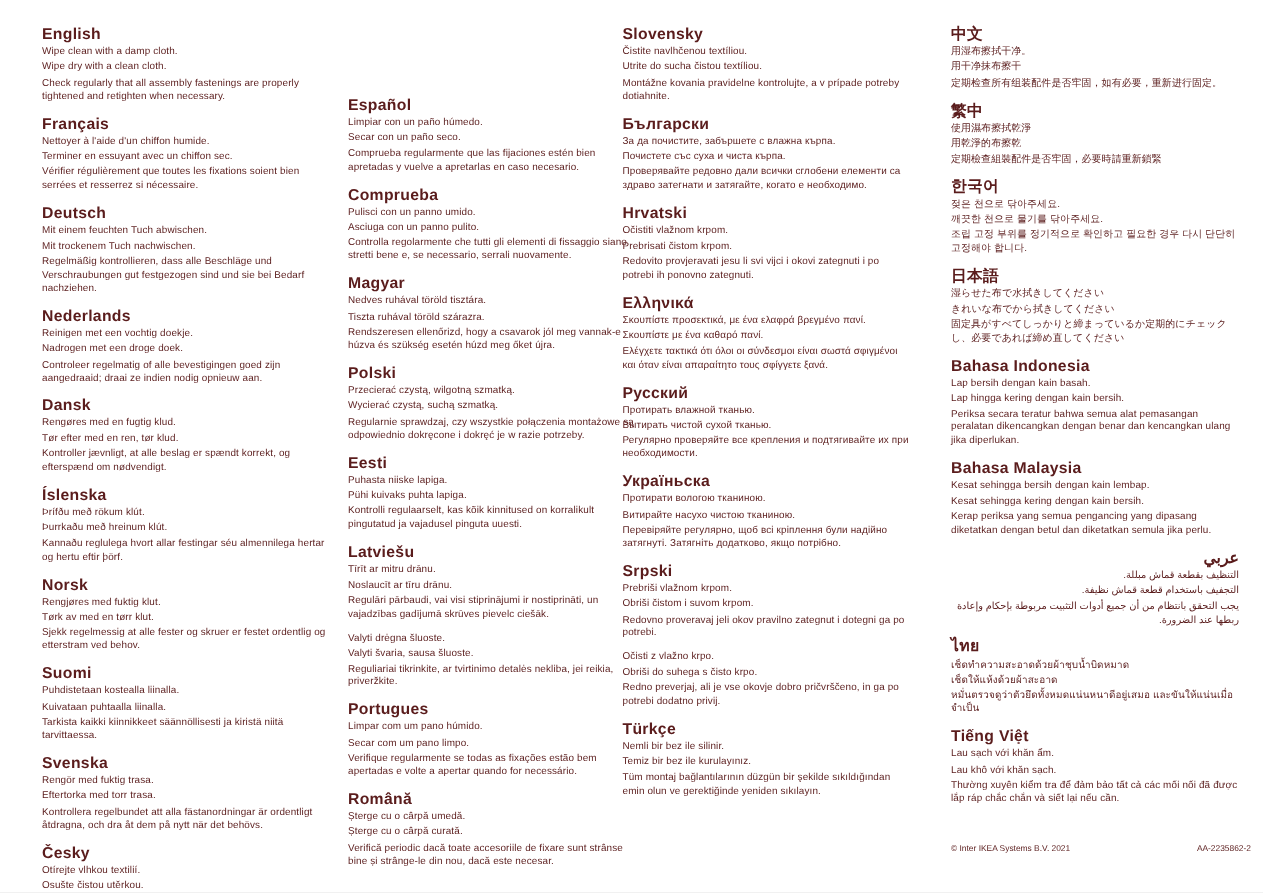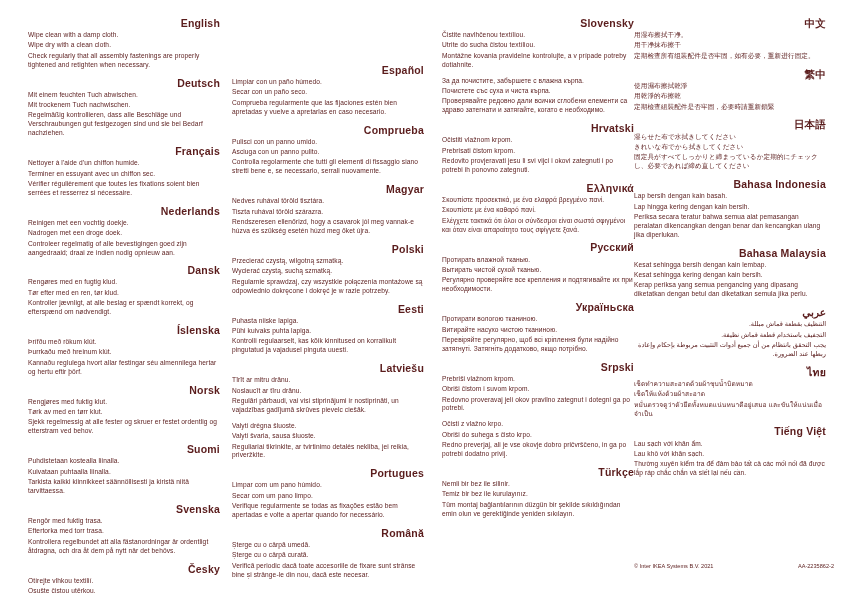--- a/index.html
+++ b/index.html
@@ -13,30 +13,29 @@
     font-family: "Liberation Sans", sans-serif;
     color: #5a1c1c;
   }
   .col {
     position: absolute;
     top: 17px;
     width: 192px;
   }
   .col-1 { left: 28px; }
   .col-2 { left: 232px; margin-top: 47px; }
-  .col-3 { left: 442px; }
+  .col-3 { left: 415px; }
   .col-4 { left: 634px; }
   .section { margin-bottom: 7px; }
   .lang-title {
     font-size: 10.5px;
     font-weight: bold;
     letter-spacing: 0.2px;
     margin-bottom: 2px;
     line-height: 1.15;
-    text-align: right;
   }
   .line {
     font-size: 6.6px;
     line-height: 1.35;
     margin-bottom: 1.5px;
     letter-spacing: 0.1px;
   }
   .section[dir="rtl"] { text-align: right; }
   .footer {
     position: absolute;
@@ -54,32 +53,32 @@
 
 <div class="sheet">
   <div class="col col-1">
       <div class="section">
         <div class="lang-title">English</div>
         <p class="line">Wipe clean with a damp cloth.</p>
         <p class="line">Wipe dry with a clean cloth.</p>
         <p class="line">Check regularly that all assembly fastenings are properly tightened and retighten when necessary.</p>
       </div>
       <div class="section">
+        <div class="lang-title">Français</div>
+        <p class="line">Nettoyer à l'aide d'un chiffon humide.</p>
+        <p class="line">Terminer en essuyant avec un chiffon sec.</p>
+        <p class="line">Vérifier régulièrement que toutes les fixations soient bien serrées et resserrez si nécessaire.</p>
+      </div>
+      <div class="section">
         <div class="lang-title">Deutsch</div>
         <p class="line">Mit einem feuchten Tuch abwischen.</p>
         <p class="line">Mit trockenem Tuch nachwischen.</p>
         <p class="line">Regelmäßig kontrollieren, dass alle Beschläge und Verschraubungen gut festgezogen sind und sie bei Bedarf nachziehen.</p>
       </div>
       <div class="section">
-        <div class="lang-title">Français</div>
-        <p class="line">Nettoyer à l'aide d'un chiffon humide.</p>
-        <p class="line">Terminer en essuyant avec un chiffon sec.</p>
-        <p class="line">Vérifier régulièrement que toutes les fixations soient bien serrées et resserrez si nécessaire.</p>
-      </div>
-      <div class="section">
         <div class="lang-title">Nederlands</div>
         <p class="line">Reinigen met een vochtig doekje.</p>
         <p class="line">Nadrogen met een droge doek.</p>
         <p class="line">Controleer regelmatig of alle bevestigingen goed zijn aangedraaid; draai ze indien nodig opnieuw aan.</p>
       </div>
       <div class="section">
         <div class="lang-title">Dansk</div>
         <p class="line">Rengøres med en fugtig klud.</p>
         <p class="line">Tør efter med en ren, tør klud.</p>
         <p class="line">Kontroller jævnligt, at alle beslag er spændt korrekt, og efterspænd om nødvendigt.</p>
@@ -170,20 +169,21 @@
       </div>
     </div>
   <div class="col col-3">
       <div class="section">
         <div class="lang-title">Slovensky</div>
         <p class="line">Čistite navlhčenou textíliou.</p>
         <p class="line">Utrite do sucha čistou textíliou.</p>
         <p class="line">Montážne kovania pravidelne kontrolujte, a v prípade potreby dotiahnite.</p>
       </div>
       <div class="section">
+        <div class="lang-title">Български</div>
         <p class="line">За да почистите, забършете с влажна кърпа.</p>
         <p class="line">Почистете със суха и чиста кърпа.</p>
         <p class="line">Проверявайте редовно дали всички сглобени елементи са здраво затегнати и затягайте, когато е необходимо.</p>
       </div>
       <div class="section">
         <div class="lang-title">Hrvatski</div>
         <p class="line">Očistiti vlažnom krpom.</p>
         <p class="line">Prebrisati čistom krpom.</p>
         <p class="line">Redovito provjeravati jesu li svi vijci i okovi zategnuti i po potrebi ih ponovno zategnuti.</p>
       </div>
@@ -228,20 +228,26 @@
         <div class="lang-title">中文</div>
         <p class="line">用湿布擦拭干净。</p>
         <p class="line">用干净抹布擦干</p>
         <p class="line">定期检查所有组装配件是否牢固，如有必要，重新进行固定。</p>
       </div>
       <div class="section">
         <div class="lang-title">繁中</div>
         <p class="line">使用濕布擦拭乾淨</p>
         <p class="line">用乾淨的布擦乾</p>
         <p class="line">定期檢查組裝配件是否牢固，必要時請重新鎖緊</p>
+      </div>
+      <div class="section">
+        <div class="lang-title">한국어</div>
+        <p class="line">젖은 천으로 닦아주세요.</p>
+        <p class="line">깨끗한 천으로 물기를 닦아주세요.</p>
+        <p class="line">조립 고정 부위를 정기적으로 확인하고 필요한 경우 다시 단단히 고정해야 합니다.</p>
       </div>
       <div class="section">
         <div class="lang-title">日本語</div>
         <p class="line">湿らせた布で水拭きしてください</p>
         <p class="line">きれいな布でから拭きしてください</p>
         <p class="line">固定具がすべてしっかりと締まっているか定期的にチェックし、必要であれば締め直してください</p>
       </div>
       <div class="section">
         <div class="lang-title">Bahasa Indonesia</div>
         <p class="line">Lap bersih dengan kain basah.</p>

